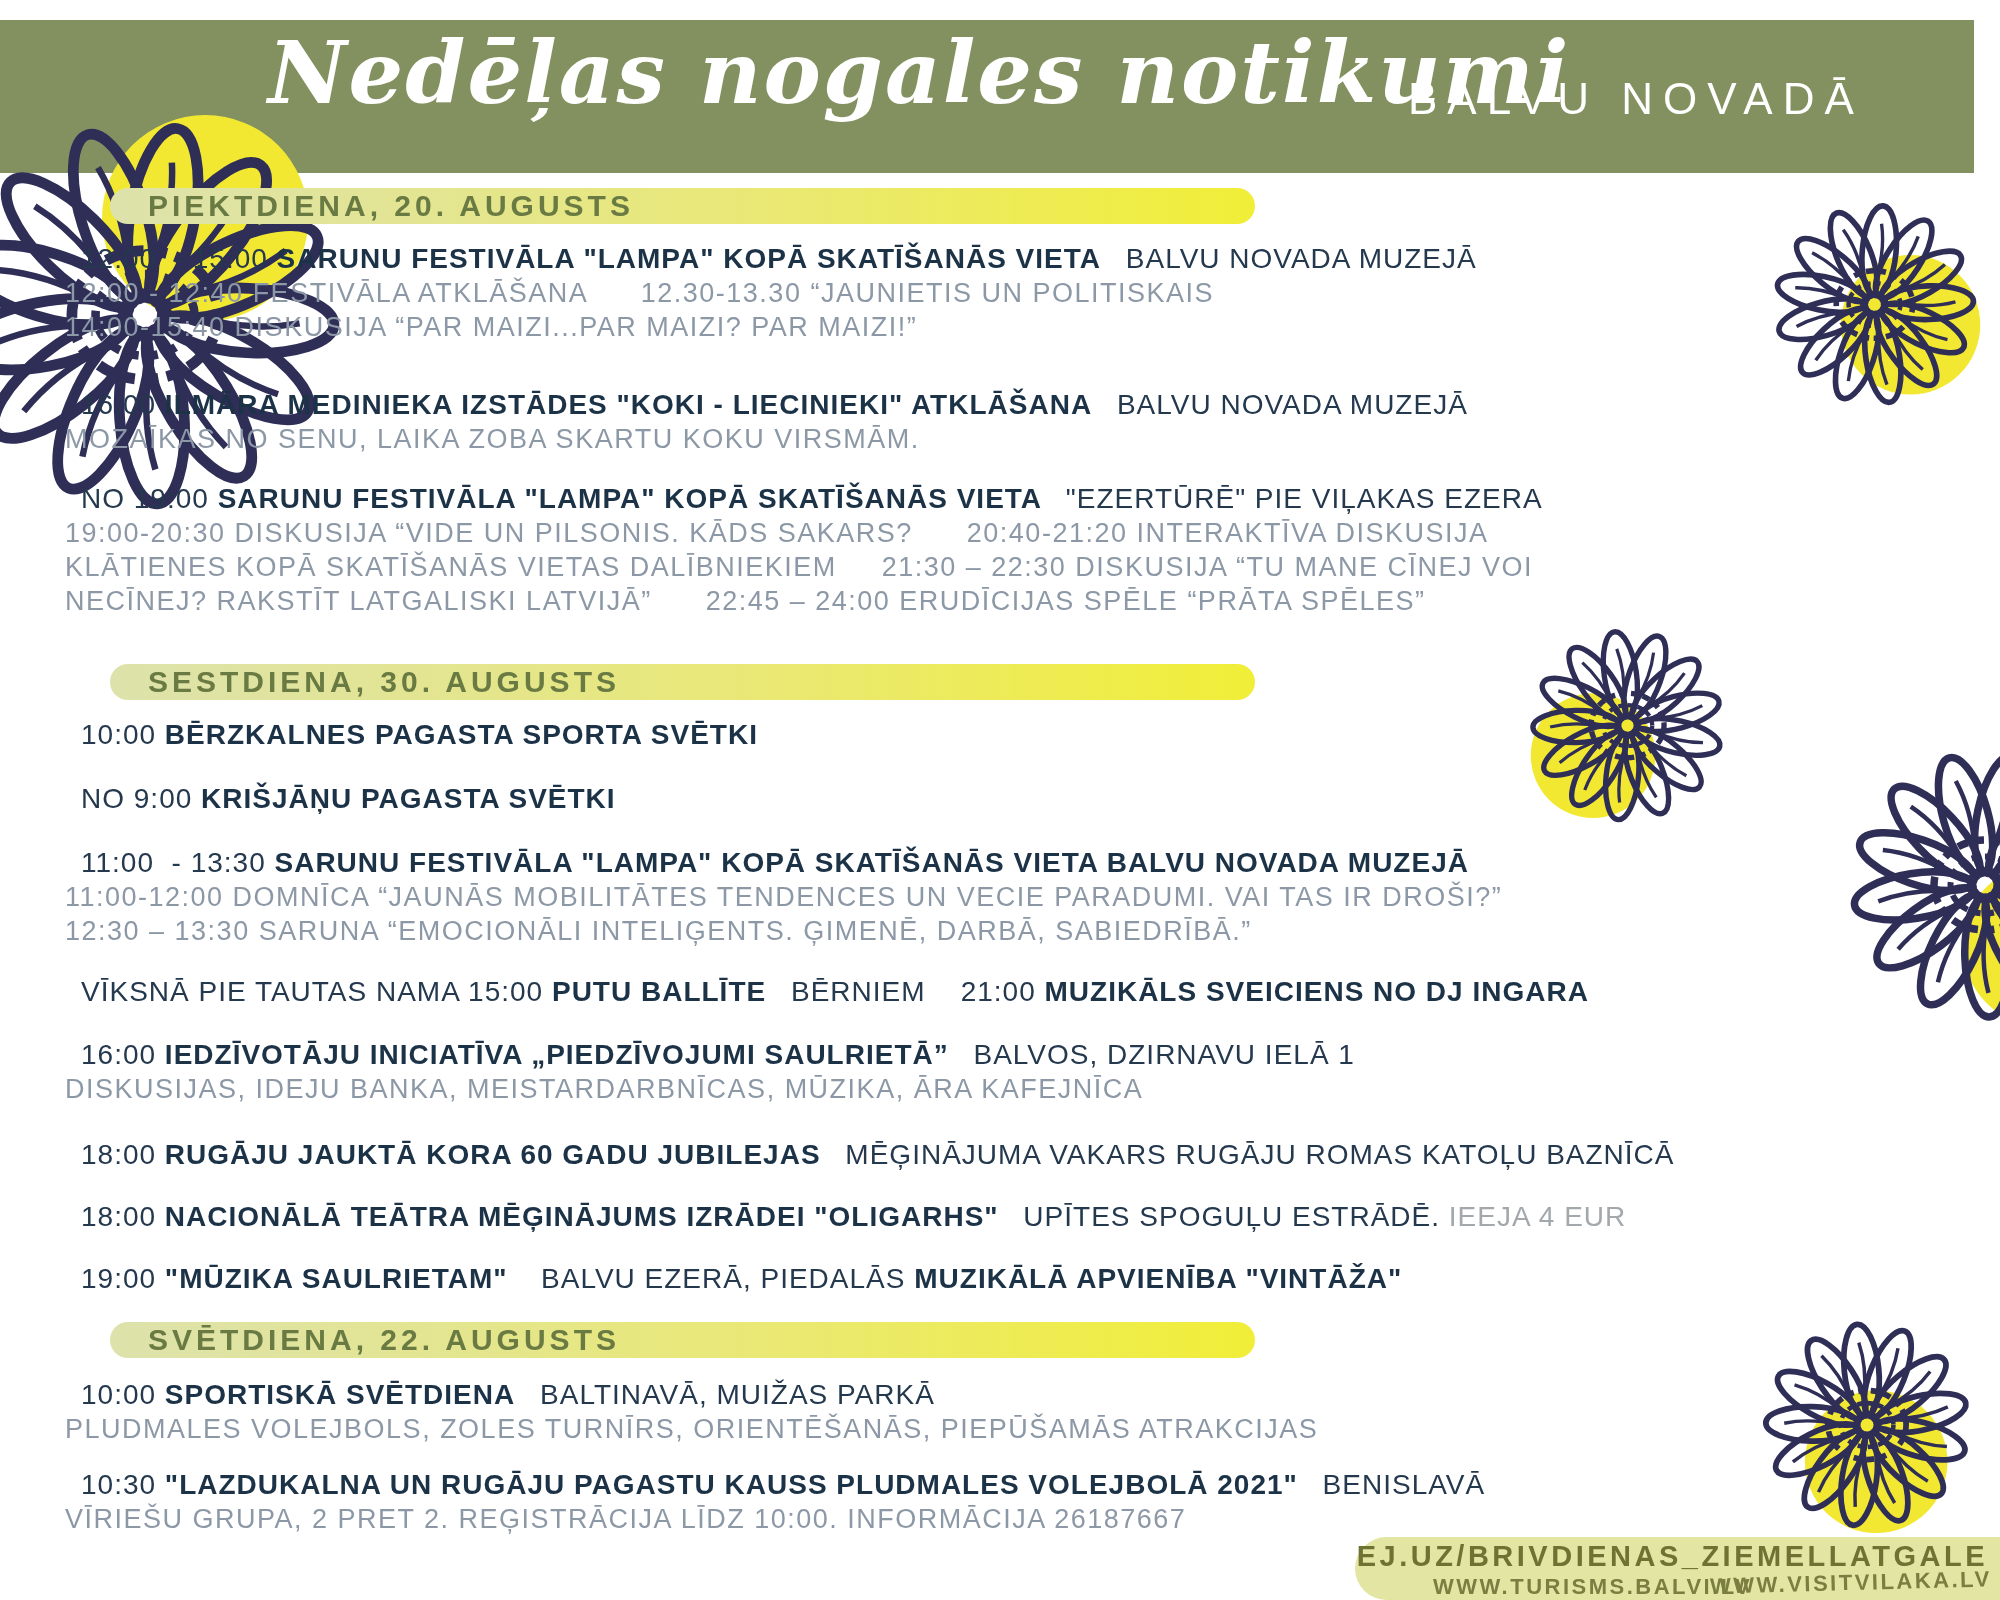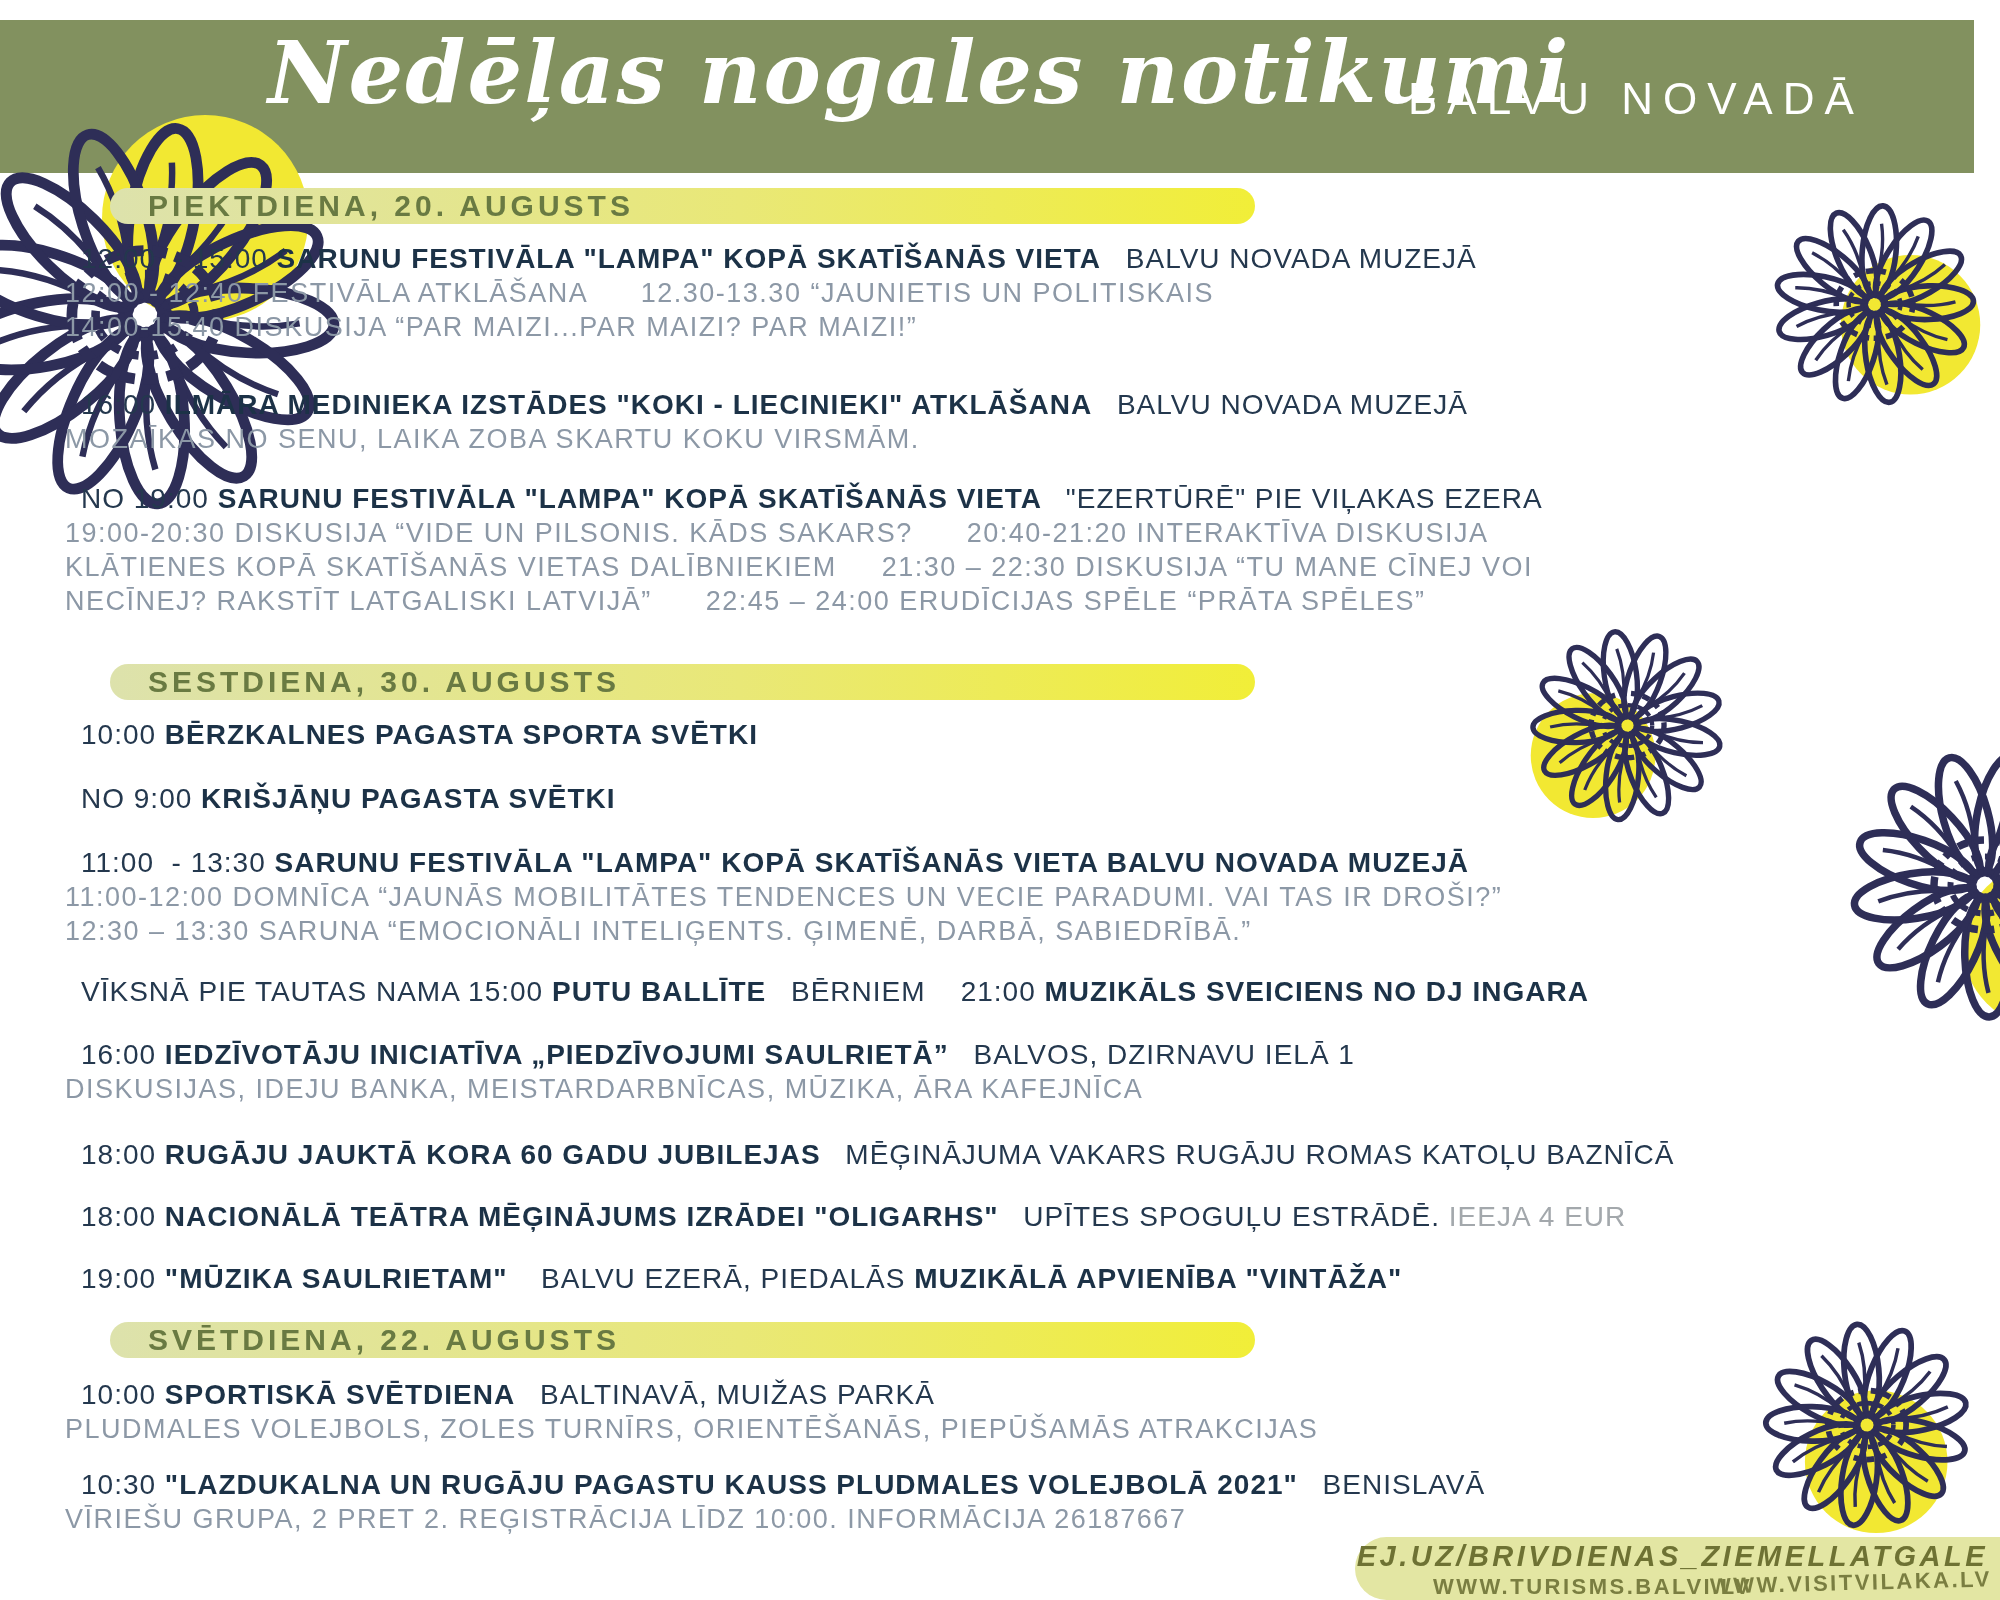--- a/index.html
+++ b/index.html
@@ -21,21 +21,21 @@
   .event{position:absolute;left:65px;width:1480px;}
   .line{display:block;white-space:pre;font-size:28px;line-height:34px;letter-spacing:1px;}
   .seg-n{color:#24384e;font-weight:400;margin-left:16px;}
   .seg-b{color:#1c3247;font-weight:bold;}
   .seg-g{color:#8c98a6;font-weight:400;font-size:27px;letter-spacing:1.5px;}
   .seg-l{color:#a3a8ac;font-weight:400;}
   
   .footer-bar{position:absolute;left:1355px;top:1537px;width:645px;height:63px;
               background:#e3e6a3;border-radius:32px 0 0 32px;}
   .footer-link{position:absolute;right:12px;top:3px;font-size:29px;font-weight:bold;
-               color:#6e7233;letter-spacing:3.5px;white-space:pre;font-style:italic;}
+               color:#6e7233;letter-spacing:3.5px;white-space:pre;}
   .footer-site1{position:absolute;left:78px;top:37px;font-size:22px;font-weight:bold;
                 color:#7a7e41;letter-spacing:2.5px;white-space:pre;}
   .footer-site2{position:absolute;right:8px;top:33px;font-size:22px;font-weight:bold;
                 color:#7a7e41;letter-spacing:2.5px;white-space:pre;transform:rotate(-1.5deg);}
   
   .flower{position:absolute;overflow:visible;pointer-events:none;}
   svg{overflow:visible;}
 </style>
 </head>
 <body>

